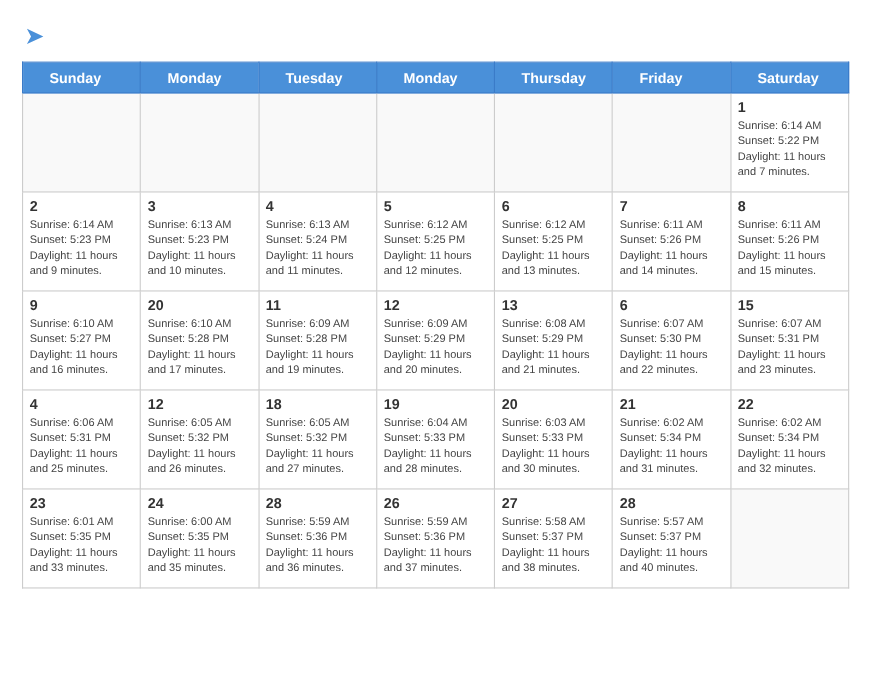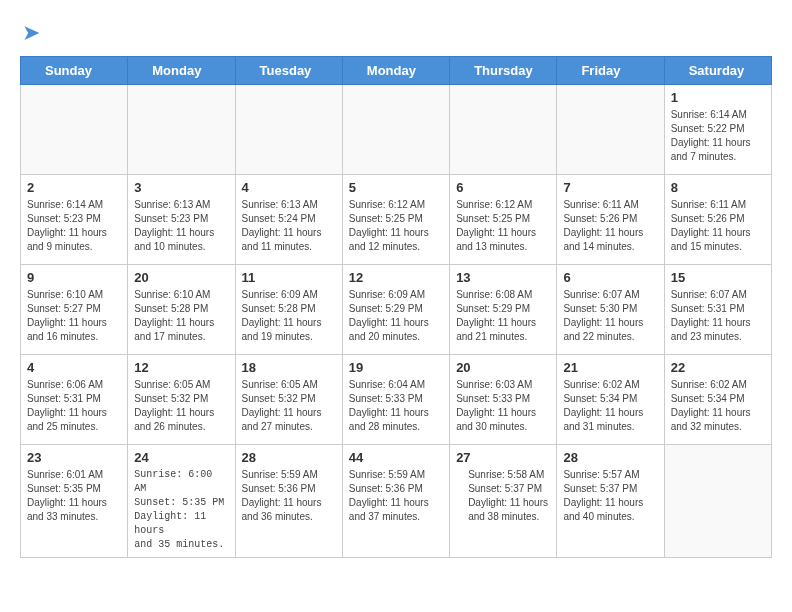--- a/index.html
+++ b/index.html
@@ -289,42 +289,42 @@
       <tr>
         <td>
           <span class="day-number">23</span>
           <div class="day-info" style="white-space: pre-line;">Sunrise: 6:01 AM
 Sunset: 5:35 PM
 Daylight: 11 hours
 and 33 minutes.</div>
         </td>
         <td>
           <span class="day-number">24</span>
-          <div class="day-info" style="white-space: pre-line; font-family: Liberation Mono, monospace;">Sunrise: 6:00 AM
+          <div class="day-info" style="white-space: pre-line;">Sunrise: 6:00 AM
 Sunset: 5:35 PM
 Daylight: 11 hours
 and 35 minutes.</div>
         </td>
         <td>
           <span class="day-number">28</span>
           <div class="day-info" style="white-space: pre-line;">Sunrise: 5:59 AM
 Sunset: 5:36 PM
 Daylight: 11 hours
 and 36 minutes.</div>
         </td>
         <td>
-          <span class="day-number">44</span>
+          <span class="day-number">26</span>
           <div class="day-info" style="white-space: pre-line;">Sunrise: 5:59 AM
 Sunset: 5:36 PM
 Daylight: 11 hours
 and 37 minutes.</div>
         </td>
         <td>
           <span class="day-number">27</span>
-          <div class="day-info" style="white-space: pre-line; margin-left: 12px;">Sunrise: 5:58 AM
+          <div class="day-info" style="white-space: pre-line;">Sunrise: 5:58 AM
 Sunset: 5:37 PM
 Daylight: 11 hours
 and 38 minutes.</div>
         </td>
         <td>
           <span class="day-number">28</span>
           <div class="day-info" style="white-space: pre-line;">Sunrise: 5:57 AM
 Sunset: 5:37 PM
 Daylight: 11 hours
 and 40 minutes.</div>

